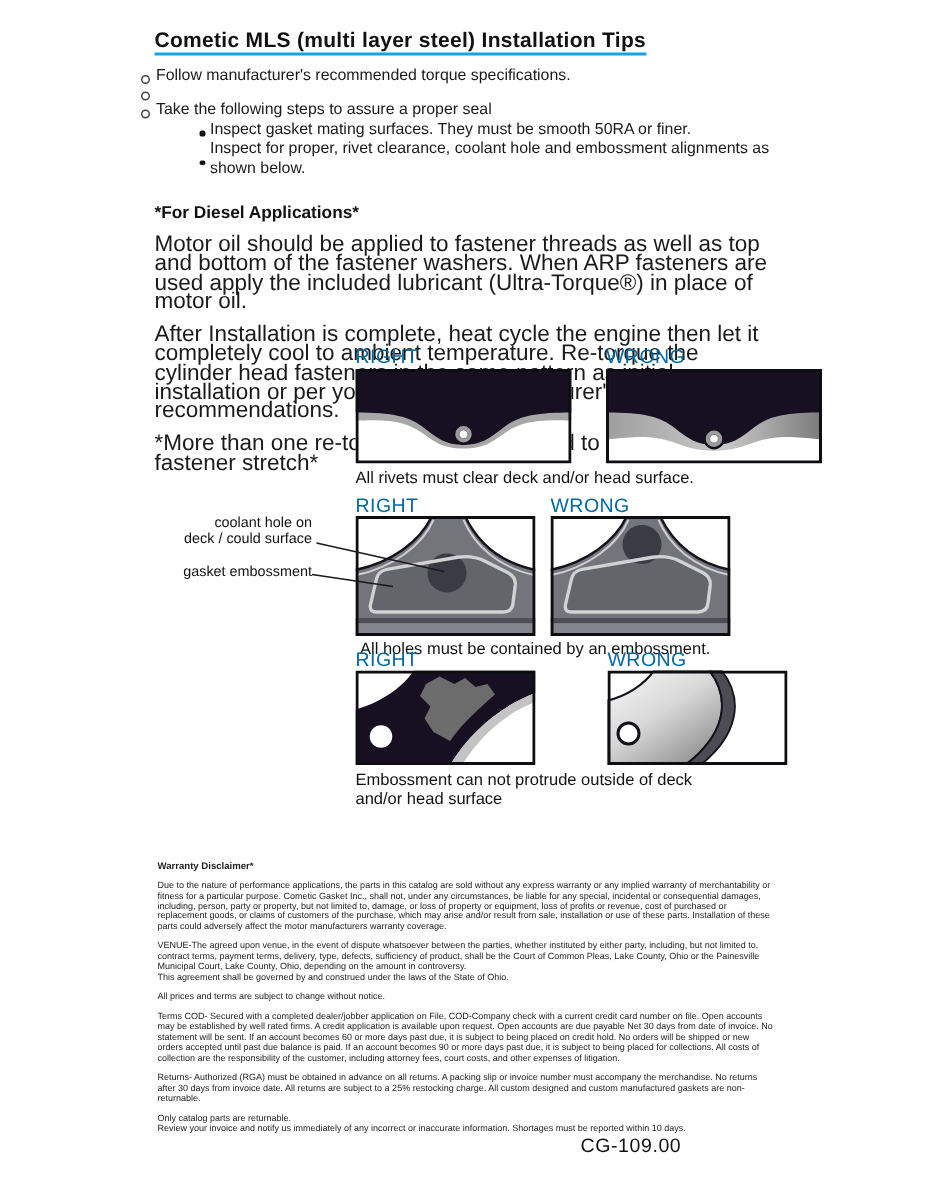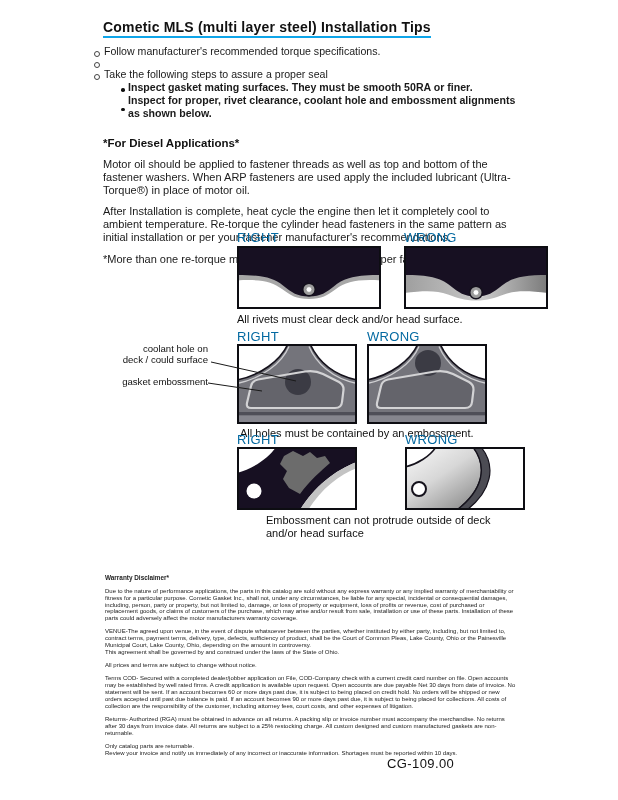--- a/index.html
+++ b/index.html
@@ -11,25 +11,25 @@
   
   .textcol{position:absolute;left:103px;top:18px;width:418px;}
   .title{
     display:inline-block;font-size:14px;font-weight:bold;letter-spacing:.2px;
     color:#111;border-bottom:2px solid #0ea5e9;padding-bottom:1px;margin:0 0 7px 0;
   }
   ul.tips{list-style:none;margin:0;padding:0;font-size:10.6px;line-height:13px;}
   ul.tips li{display:flex;align-items:center;}
   .obullet{flex:0 0 auto;width:4px;height:4px;border:1px solid #444;border-radius:50%;
     margin:4px 4px 0 -9px;background:#fff;}
-  li.sub{margin-left:18px;font-weight:bold;}
+  li.sub{margin-left:30px;}
   .fbullet{flex:0 0 auto;width:3.5px;height:3.5px;border-radius:50%;background:#111;
     margin:4.5px 3.5px 0 0;}
   .diesel-h{font-size:11.5px;font-weight:bold;margin:17px 0 0 0;color:#111;}
-  .para{font-size:11px;line-height:12.8px;margin:9px 15px 0 0;width:415px;}
+  .para{font-size:15px;line-height:12.8px;margin:9px 15px 0 0;width:415px;}
   
   .diagrams{position:absolute;left:0;top:0;width:618px;height:800px;pointer-events:none;}
   .dg{position:absolute;}
   .dg-label{font-size:13px;font-weight:500;letter-spacing:.3px;color:#0369a1;text-align:left;}
   .dg-caption{font-size:11px;color:#111;line-height:12.5px;}
   .panel{display:block;}
   .annot{font-size:9.6px;line-height:11px;color:#111;text-align:right;}
   
   .disclaimer{position:absolute;left:105px;top:574px;width:412px;color:#222;}
   .disc-h{font-size:6.4px;font-weight:bold;margin:0 0 7px 0;}
@@ -170,21 +170,21 @@
             <stop offset="1" stop-color="#8f8f8f"></stop>
         </linearGradient>
       </defs>
       <rect width="120" height="63" fill="#ffffff"></rect>
       <path d="M0 63 L0 20 C13 17 25 9 31 0 L68 0 C83 20 78 43 52 63 Z" fill="url(#g3)" stroke="#15121c" stroke-width="1.5"></path>
       <path d="M68 0 C83 20 78 43 52 63 L62 63 C86 44 92 20 76 0 Z" fill="#4c4c54" stroke="#15121c" stroke-width="1.2"></path>
       <circle cx="14" cy="42" r="7" fill="#ffffff" stroke="#15121c" stroke-width="2"></circle>
       <rect x="1" y="1" width="118" height="61" fill="none" stroke="#0d0d12" stroke-width="2"></rect>
     </svg>
 
-    <div class="dg dg-caption pre" style="left:237px;top:514px;margin-left:29px;">Embossment can not protrude outside of deck
+    <div class="dg dg-caption pre" style="left:237px;top:514px;">Embossment can not protrude outside of deck
 and/or head surface</div>
   </div>
 
   <div class="disclaimer">
     <div class="disc-h">Warranty Disclaimer*</div>
     <p class="disc-p">Due to the nature of performance applications, the parts in this catalog are sold without any express warranty or any implied warranty of merchantability or fitness for a particular purpose.  Cometic Gasket Inc., shall not, under any circumstances, be liable for any special, incidental or consequential damages, including, person, party or property, but not limited to, damage, or loss of property or equipment, loss of profits or revenue, cost of purchased or replacement goods, or claims of customers of the purchase, which may arise and/or result from sale, installation or use of these parts.  Installation of these parts could adversely affect the motor manufacturers warranty coverage.</p>
     <p class="disc-p pre">VENUE-The agreed upon venue, in the event of dispute whatsoever between the parties, whether instituted by either party, including, but not limited to, contract terms, payment terms, delivery, type, defects, sufficiency of product, shall be the Court of Common Pleas, Lake County, Ohio or the Painesville Municipal Court, Lake County, Ohio, depending on the amount in controversy.
 This agreement shall be governed by and construed under the laws of the State of Ohio.</p>
     <p class="disc-p">All prices and terms are subject to change without notice.</p>
     <p class="disc-p">Terms COD- Secured with a completed dealer/jobber application on File, COD-Company check with a current credit card number on file.  Open accounts may be established by well rated firms.  A credit application is available upon request.  Open accounts are due payable Net 30 days from date of invoice.  No statement will be sent.  If an account becomes 60 or more days past due, it is subject to being placed on credit hold.  No orders will be shipped or new orders accepted until past due balance is paid.  If an account becomes 90 or more days past due, it is subject to being placed for collections.  All costs of collection are the responsibility of the customer, including attorney fees, court costs, and other expenses of litigation.</p>

